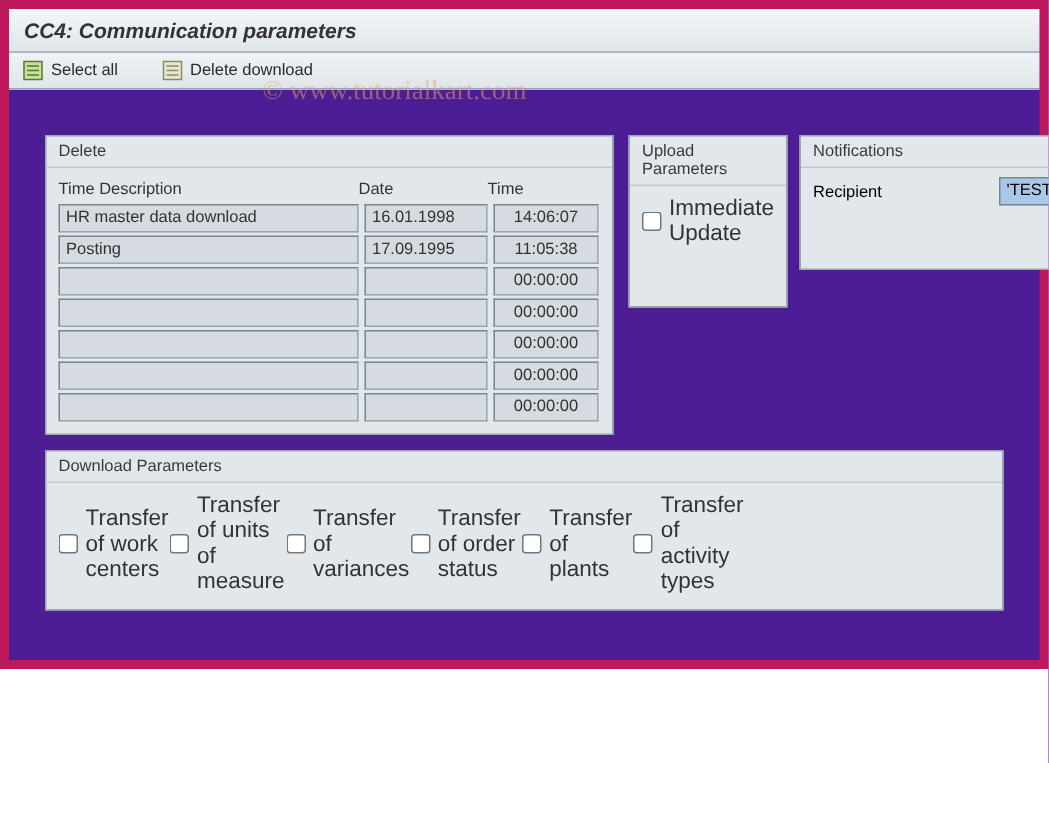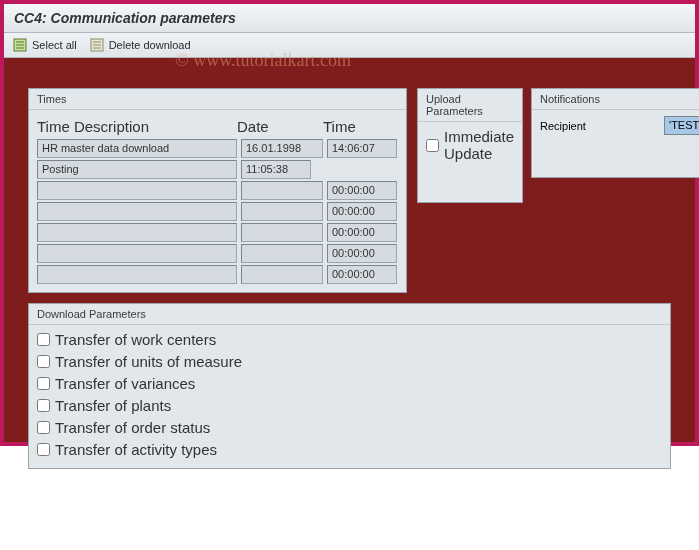--- a/index.html
+++ b/index.html
@@ -10,40 +10,40 @@
     body {
       font-family: Arial, sans-serif;
       font-size: 11px;
       background: #fff;
       width: 699px;
       height: 550px;
       overflow: hidden;
       position: relative;
     }
     .window {
-      border: 4px solid #be185d;
+      border: 6px solid #be185d;
       width: 699px;
       height: 446px;
-      background: #7f1d1d;
+      background: #4c1d95;
     }
     .title-bar {
       background: linear-gradient(to bottom, #f5f7f9, #dfe5e9);
       padding: 6px 10px;
       border-bottom: 1px solid #b0b8bf;
       font-size: 14px;
       font-weight: bold;
       font-style: italic;
       color: #333;
     }
     .toolbar {
       background: linear-gradient(to bottom, #f0f3f5, #e0e5e9);
       padding: 4px 8px;
       border-bottom: 1px solid #b0b8bf;
       display: flex;
-      gap: 12px;
+      gap: 28px;
       align-items: center;
     }
     .toolbar-btn {
       display: flex;
       align-items: center;
       gap: 4px;
       cursor: pointer;
       color: #2a2a2a;
       font-size: 11px;
     }
@@ -89,21 +89,21 @@
     }
     .upload-box {
       height: 115px;
     }
     .notif-box {
       height: 90px;
     }
     .times-header {
       display: flex;
       padding: 2px 0 4px 0;
-      font-size: 15px;
+      font-size: 11px;
       color: #333;
     }
     .col-desc { width: 200px; }
     .col-date { width: 86px; }
     .col-time { width: 75px; }
     .times-row {
       display: flex;
       gap: 4px;
       margin-bottom: 2px;
     }
@@ -114,21 +114,21 @@
       border-left-color: #7a858d;
       padding: 2px 4px;
       font-size: 11px;
       color: #333;
       height: 19px;
       overflow: hidden;
       white-space: nowrap;
     }
     .f-desc { width: 200px; }
     .f-date { width: 82px; }
-    .f-time { width: 70px; }
+    .f-time { width: 70px; text-align: center; }
     .checkbox-row {
       display: flex;
       align-items: center;
       gap: 5px;
       margin-bottom: 4px;
     }
     .checkbox-row input[type=checkbox] {
       width: 13px;
       height: 13px;
     }
@@ -163,21 +163,20 @@
     .download-box {
       width: 100%;
     }
     .download-body {
       display: flex;
       padding: 6px 8px;
     }
     .dl-left {
       width: 330px;
       display: flex;
-      flex-direction: column;
       gap: 1px;
     }
     .dl-right {
       flex: 1;
     }
     .watermark {
       position: absolute;
       top: 50px;
       left: 175px;
       font-size: 18px;
@@ -217,34 +216,35 @@
       <span>Delete download</span>
     </div>
   </div>
 
   <div class="watermark">© www.tutorialkart.com</div>
 
   <div class="content">
     <div class="row-top">
 
       <div class="groupbox times-box">
-        <div class="groupbox-title">Times</div>
+        <div class="groupbox-title">Delete</div>
         <div class="groupbox-body">
           <div class="times-header">
             <div class="col-desc">Time Description</div>
             <div class="col-date">Date</div>
             <div class="col-time">Time</div>
           </div>
           <div class="times-row">
             <div class="sunken-field f-desc">HR master data download</div>
             <div class="sunken-field f-date">16.01.1998</div>
             <div class="sunken-field f-time">14:06:07</div>
           </div>
           <div class="times-row">
             <div class="sunken-field f-desc">Posting</div>
+            <div class="sunken-field f-date">17.09.1995</div>
             <div class="sunken-field f-time">11:05:38</div>
           </div>
           <div class="times-row">
             <div class="sunken-field f-desc"></div>
             <div class="sunken-field f-date"></div>
             <div class="sunken-field f-time">00:00:00</div>
           </div>
           <div class="times-row">
             <div class="sunken-field f-desc"></div>
             <div class="sunken-field f-date"></div>
@@ -305,25 +305,25 @@
           <div class="checkbox-row">
             <input type="checkbox" style="">
             <label>Transfer of units of measure</label>
           </div>
           <div class="checkbox-row">
             <input type="checkbox" style="">
             <label>Transfer of variances</label>
           </div>
           <div class="checkbox-row">
             <input type="checkbox" style="">
+            <label>Transfer of order status</label>
+          </div>
+          <div class="checkbox-row">
+            <input type="checkbox" style="">
             <label>Transfer of plants</label>
-          </div>
-          <div class="checkbox-row">
-            <input type="checkbox" style="">
-            <label>Transfer of order status</label>
           </div>
           <div class="checkbox-row">
             <input type="checkbox" style="">
             <label>Transfer of activity types</label>
           </div>
         </div>
       </div>
     </div>
   </div>
 </div>

